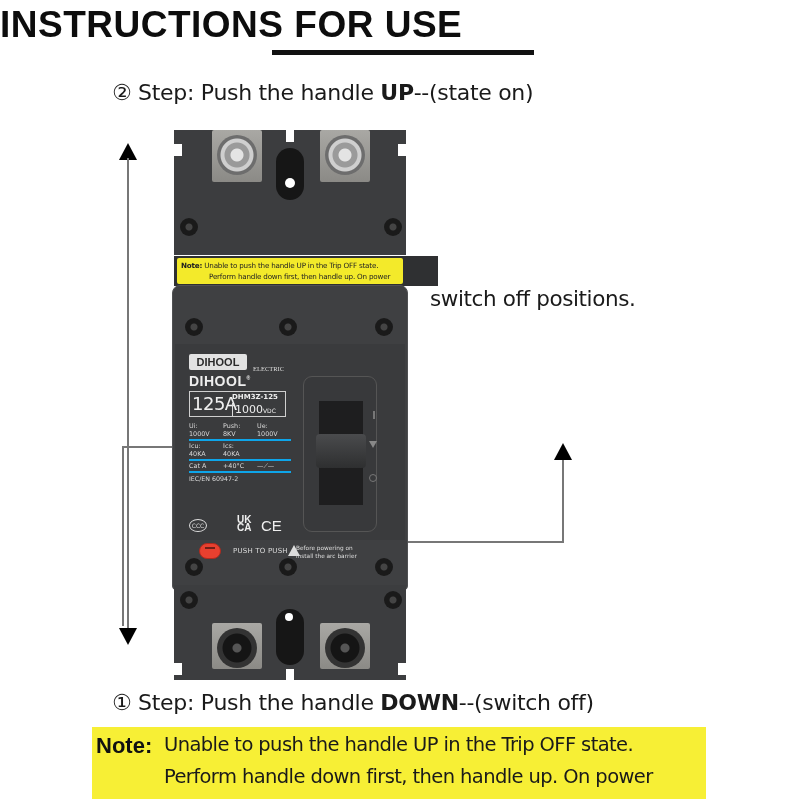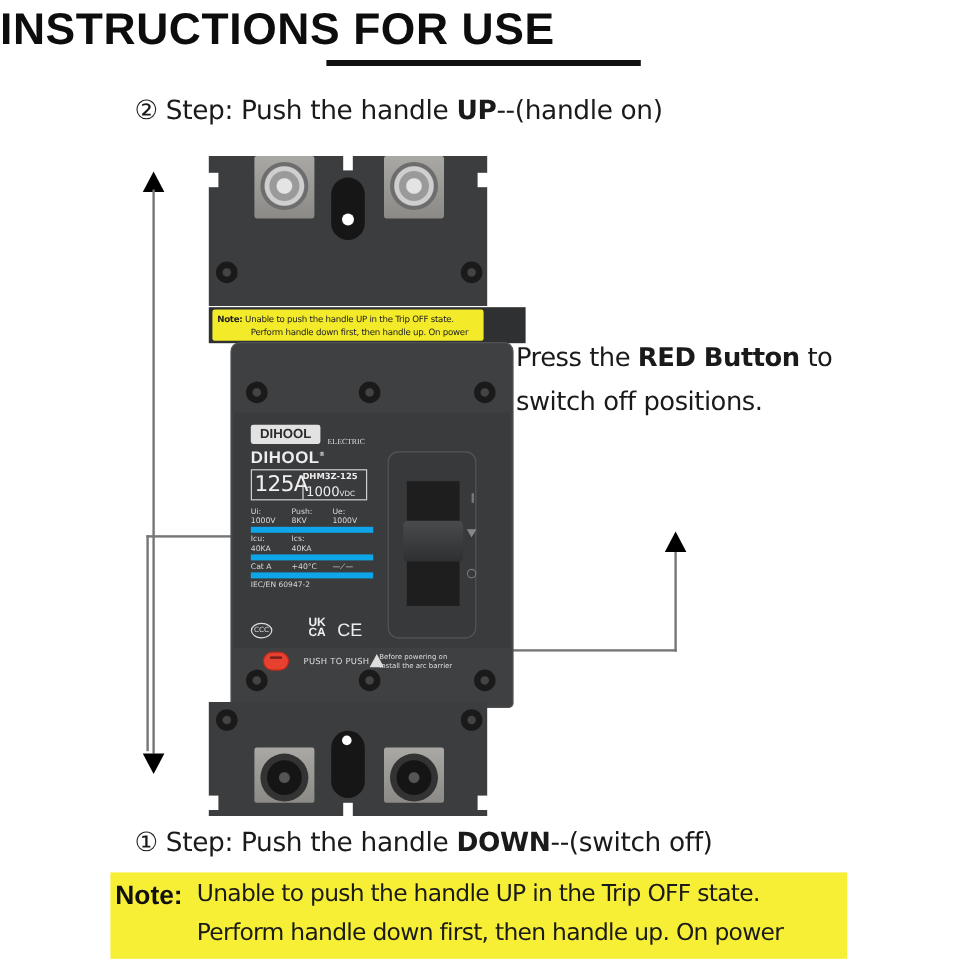--- a/index.html
+++ b/index.html
@@ -41,34 +41,34 @@
   .slot-hole { position: absolute; left: 9px; width: 10px; height: 10px; background: #fff; border-radius: 50%; }
   .small-screw { position: absolute; width: 18px; height: 18px; border-radius: 50%; background: radial-gradient(circle, #444 0 3px, #1a1a1a 4px 9px); }
   .notch { position: absolute; width: 10px; height: 12px; background: #fff; }
 
   .label-strip { position: absolute; left: 2px; top: 126px; width: 264px; height: 30px; background: #2f3032; }
   .mini-note { position: absolute; left: 3px; top: 2px; width: 226px; height: 26px; background: #f3ea2a; border-radius: 2px;
     font-family: "DejaVu Sans", sans-serif; font-size: 7.2px; line-height: 11px; color: #222; padding: 2px 4px; letter-spacing: -0.2px; white-space: nowrap; }
   .mini-note b { font-weight: bold; }
   .mini-note .ind { padding-left: 28px; }
 
-  .mid-body { position: absolute; left: 0; top: 155px; width: 236px; height: 305px; background: #3f4042; border-radius: 8px 8px 4px 4px; border: 1px solid #505153; margin-left: 20px; }
+  .mid-body { position: absolute; left: 0; top: 155px; width: 236px; height: 305px; background: #3f4042; border-radius: 8px 8px 4px 4px; border: 1px solid #505153; }
   .mid-face { position: absolute; left: 2px; top: 58px; width: 230px; height: 196px; background: #3a3b3d; }
   .brand-box { position: absolute; left: 16px; top: 68px; width: 58px; height: 16px; background: #e2e2e2; border-radius: 2px;
     font-family: "Liberation Sans", sans-serif; font-weight: bold; font-size: 11px; color: #2b2b2b; text-align: center; line-height: 16px; }
   .brand { position: absolute; left: 16px; top: 87px; font-family: "Liberation Sans", sans-serif; font-weight: bold; font-size: 14px; color: #eee; letter-spacing: 0.5px; }
   .brand sup { font-size: 5px; }
   .brand-sub { position: absolute; left: 80px; top: 79px; font-family: Liberation Serif, serif; font-size: 6.5px; color: #ddd; }
   .rating-box { position: absolute; left: 16px; top: 105px; width: 97px; height: 26px; border: 1px solid #cfcfcf; }
   .rating-amp { position: absolute; left: 2px; top: 1px; font-family: "DejaVu Sans", sans-serif; font-size: 18px; color: #f0f0f0; letter-spacing: -0.5px; }
   .rating-model { position: absolute; left: 42px; top: 1px; font-family: "DejaVu Sans", sans-serif; font-weight: bold; font-size: 7px; color: #eee; }
   .rating-vdc { position: absolute; left: 42px; top: 11px; font-family: "DejaVu Sans", sans-serif; font-size: 11px; color: #eee; border-left: 1px solid #ddd; padding-left: 2px; }
   .rating-vdc small { font-size: 6px; }
   .spec-grid { position: absolute; left: 16px; top: 135px; width: 102px; font-family: "DejaVu Sans", sans-serif; font-size: 6.4px; color: #d8d8d8; }
-  .spec-row { display: flex; border-bottom: 5px solid #0ea5e9; padding: 1px 0; }
+  .spec-row { display: flex; border-bottom: 2px solid #0ea5e9; padding: 1px 0; }
   .spec-cell { width: 34px; line-height: 8px; }
   .spec-std { font-family: "DejaVu Sans", sans-serif; font-size: 6.3px; color: #d8d8d8; padding-top: 2px; }
   .cert-row { position: absolute; left: 16px; top: 230px; width: 102px; height: 20px; }
   .cert-ccc { position: absolute; left: 0; top: 3px; width: 18px; height: 13px; border: 1px solid #ddd; border-radius: 50%; font-size: 6px; color: #ddd; text-align: center; line-height: 11px; }
   .cert-ukca { position: absolute; left: 48px; top: 0; font-family: "Liberation Sans", sans-serif; font-weight: bold; font-size: 10px; line-height: 8px; color: #eee; }
   .cert-ce { position: absolute; left: 72px; top: 1px; font-family: "Liberation Sans", sans-serif; font-size: 15px; color: #eee; }
   .trip-btn { position: absolute; left: 26px; top: 257px; width: 22px; height: 16px; border-radius: 8px; background: #e8402f; border: 1px solid #b02a1f; }
   .trip-btn::after { content: ""; position: absolute; left: 5px; top: 3px; width: 10px; height: 2px; background: #702018; }
   .trip-label { position: absolute; left: 60px; top: 261px; font-family: "DejaVu Sans", sans-serif; font-size: 7px; color: #ddd; letter-spacing: 0.2px; }
   .warn { position: absolute; left: 123px; top: 259px; font-family: "DejaVu Sans", sans-serif; font-size: 5.8px; line-height: 7.5px; color: #ddd; }
@@ -81,21 +81,21 @@
   .handle-mark-off { position: absolute; left: 196px; top: 188px; width: 8px; height: 8px; border: 1px solid #777; border-radius: 50%; }
 
   .bottom-block { position: absolute; left: 2px; top: 455px; width: 232px; height: 95px; background: #3c3d3f; }
 </style>
 </head>
 <body>
 
 <div class="title">INSTRUCTIONS FOR USE</div>
 <div class="title-underline"></div>
 
-<div class="step step-up"><span>② Step: Push the handle </span><b>UP</b><span>--(handle on)</span></div>
+<div class="step step-up"><span>② Step: Push the handle </span><b>UP</b><span>--(state on)</span></div>
 
 <div class="tri-up" style="left:119px; top:143px;"></div>
 <div class="vline" style="left:127px; top:158px; height:470px;"></div>
 <div class="tri-down" style="left:119px; top:628px;"></div>
 
 <div class="hline" style="left:122px; top:446px; width:240px;"></div>
 <div class="vline" style="left:122px; top:446px; height:180px;"></div>
 
 <div class="vline" style="left:206px; top:520px; height:23px;"></div>
 <div class="hline" style="left:206px; top:541px; width:358px;"></div>
@@ -218,21 +218,20 @@
     <div class="slot" style="left:102px; top:24px; height:56px;">
         <div class="slot-hole" style="top:4px; width:8px; height:8px;"></div>
       </div>
     <div class="notch" style="left:-2px; top:78px;"></div>
     <div class="notch" style="left:224px; top:78px;"></div>
     <div class="notch" style="left:112px; top:84px; width:8px;"></div>
   </div>
 </div>
 
 <div class="side-text">
-  <div><span>Press the </span><b>RED Button</b><span> to</span></div>
   <div>switch off positions.</div>
 </div>
 
 <div class="step step-down"><span>① Step: Push the handle </span><b>DOWN</b><span>--(switch off)</span></div>
 
 <div class="note-bar">
   <div class="note-label">Note:</div>
   <div class="note-line l1">Unable to push the handle UP in the Trip OFF state.</div>
   <div class="note-line l2">Perform handle down first, then handle up. On power</div>
 </div>

